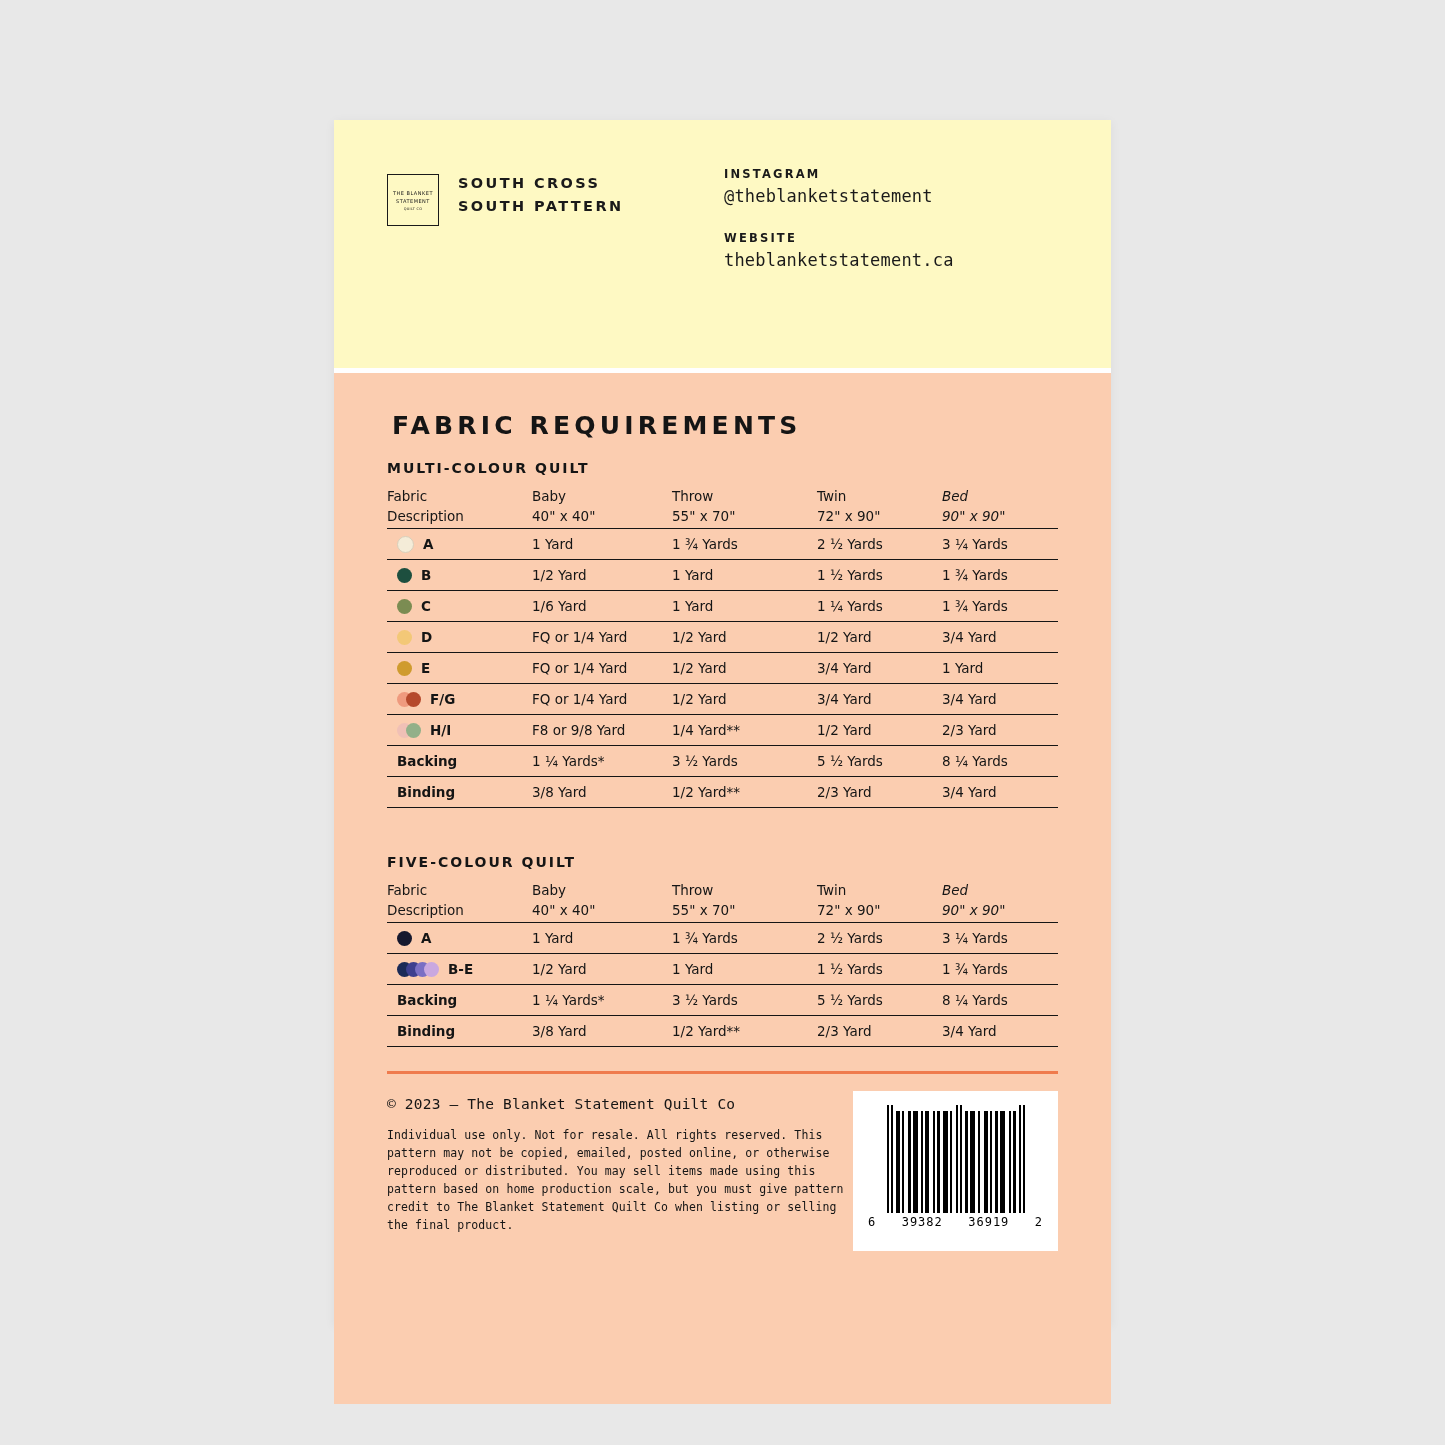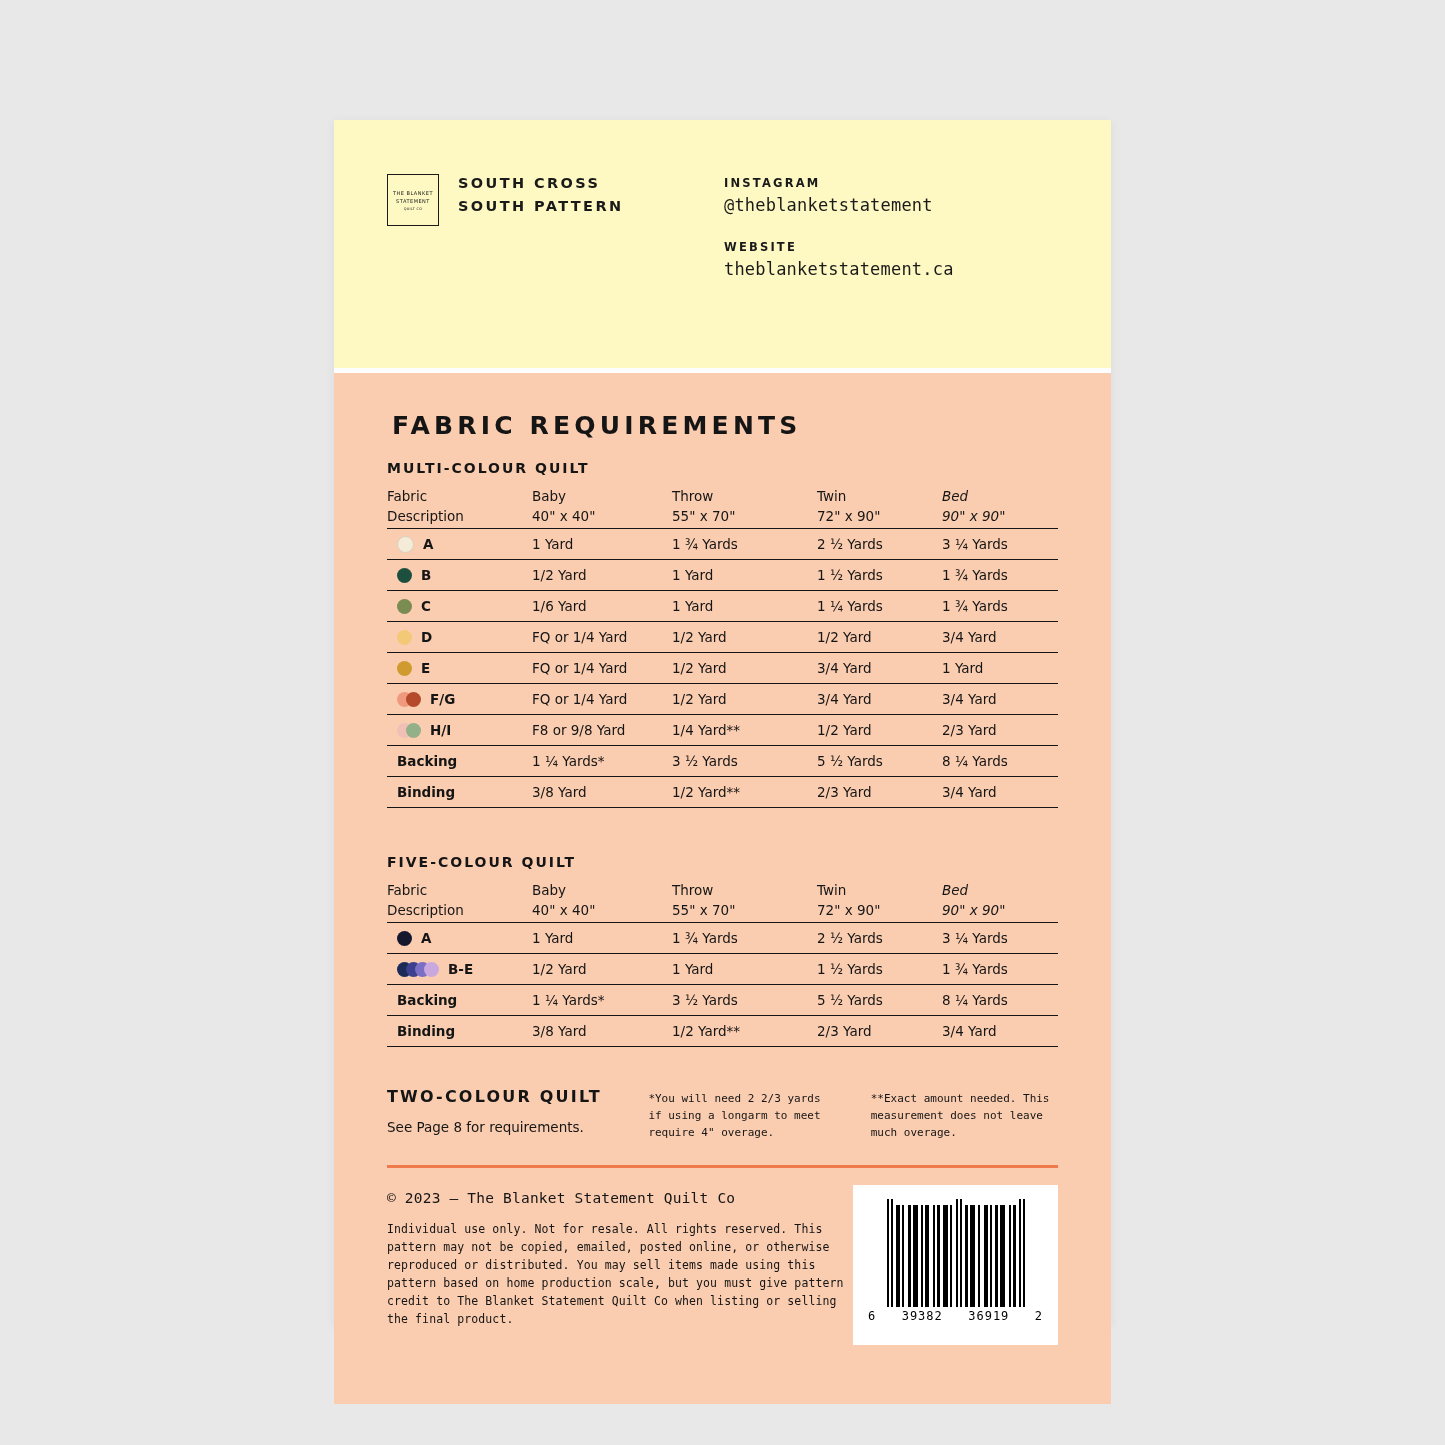--- a/index.html
+++ b/index.html
@@ -69,21 +69,21 @@
   .title-line {
     font-size: 14.5px;
     font-weight: bold;
     letter-spacing: 2.4px;
     color: #1a1a1a;
     line-height: 23px;
   }
   .contact-block {
     position: absolute;
     left: 390px;
-    top: 52px;
+    top: 43px;
   }
   .contact-label {
     font-size: 11.5px;
     font-weight: bold;
     letter-spacing: 2.2px;
     color: #1a1a1a;
     line-height: 22px;
   }
   .contact-value {
     font-family: "DejaVu Sans Mono", monospace;
@@ -537,28 +537,20 @@
             <div class="label-only">Binding</div>
           </td>
           <td>3/8 Yard</td>
           <td>1/2 Yard**</td>
           <td>2/3 Yard</td>
           <td>3/4 Yard</td>
         </tr>
       </tbody>
         </table>
 
-      <div class="bottom-row">
-        <div class="two-colour">
-          <div class="tc-title">TWO-COLOUR QUILT</div>
-          <div class="tc-sub">See Page 8 for requirements.</div>
-        </div>
-        <div class="note n1">*You will need 2 2/3 yards if using a longarm to meet require 4" overage.</div>
-        <div class="note n2">**Exact amount needed. This measurement does not leave much overage.</div>
-      </div>
 
       <div class="divider"></div>
 
       <div class="footer">
         <div class="footer-text">
           <div class="copyright">© 2023 — The Blanket Statement Quilt Co</div>
           <div class="legal">Individual use only. Not for resale. All rights reserved. This pattern may not be copied, emailed, posted online, or otherwise reproduced or distributed. You may sell items made using this pattern based on home production scale, but you must give pattern credit to The Blanket Statement Quilt Co when listing or selling the final product.</div>
         </div>
         <div class="barcode-box">
           <div class="bars">

